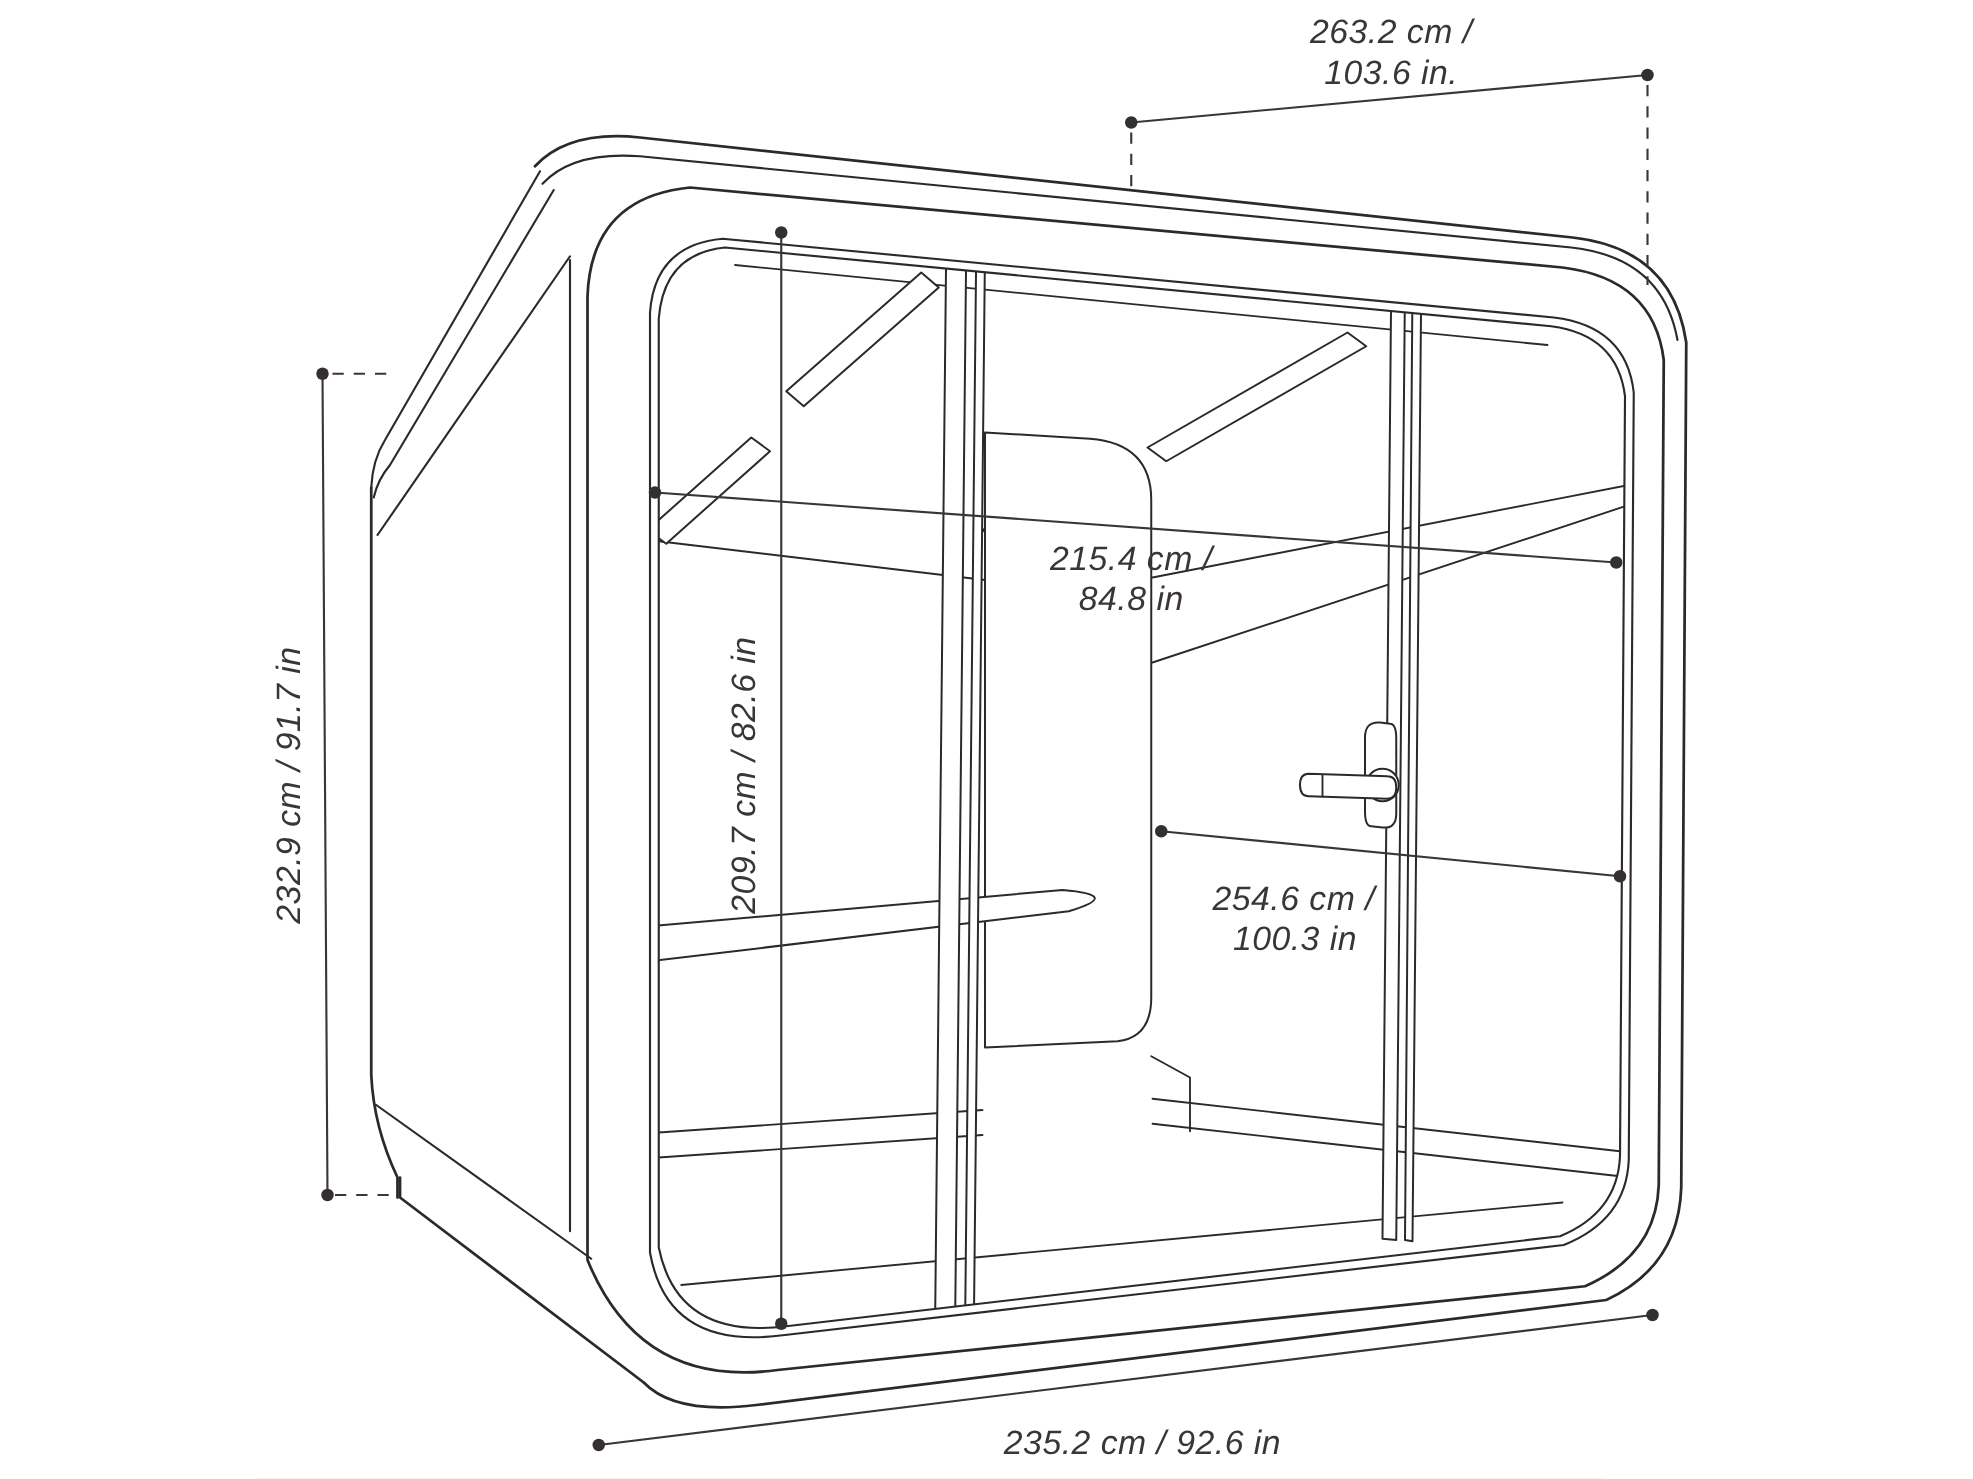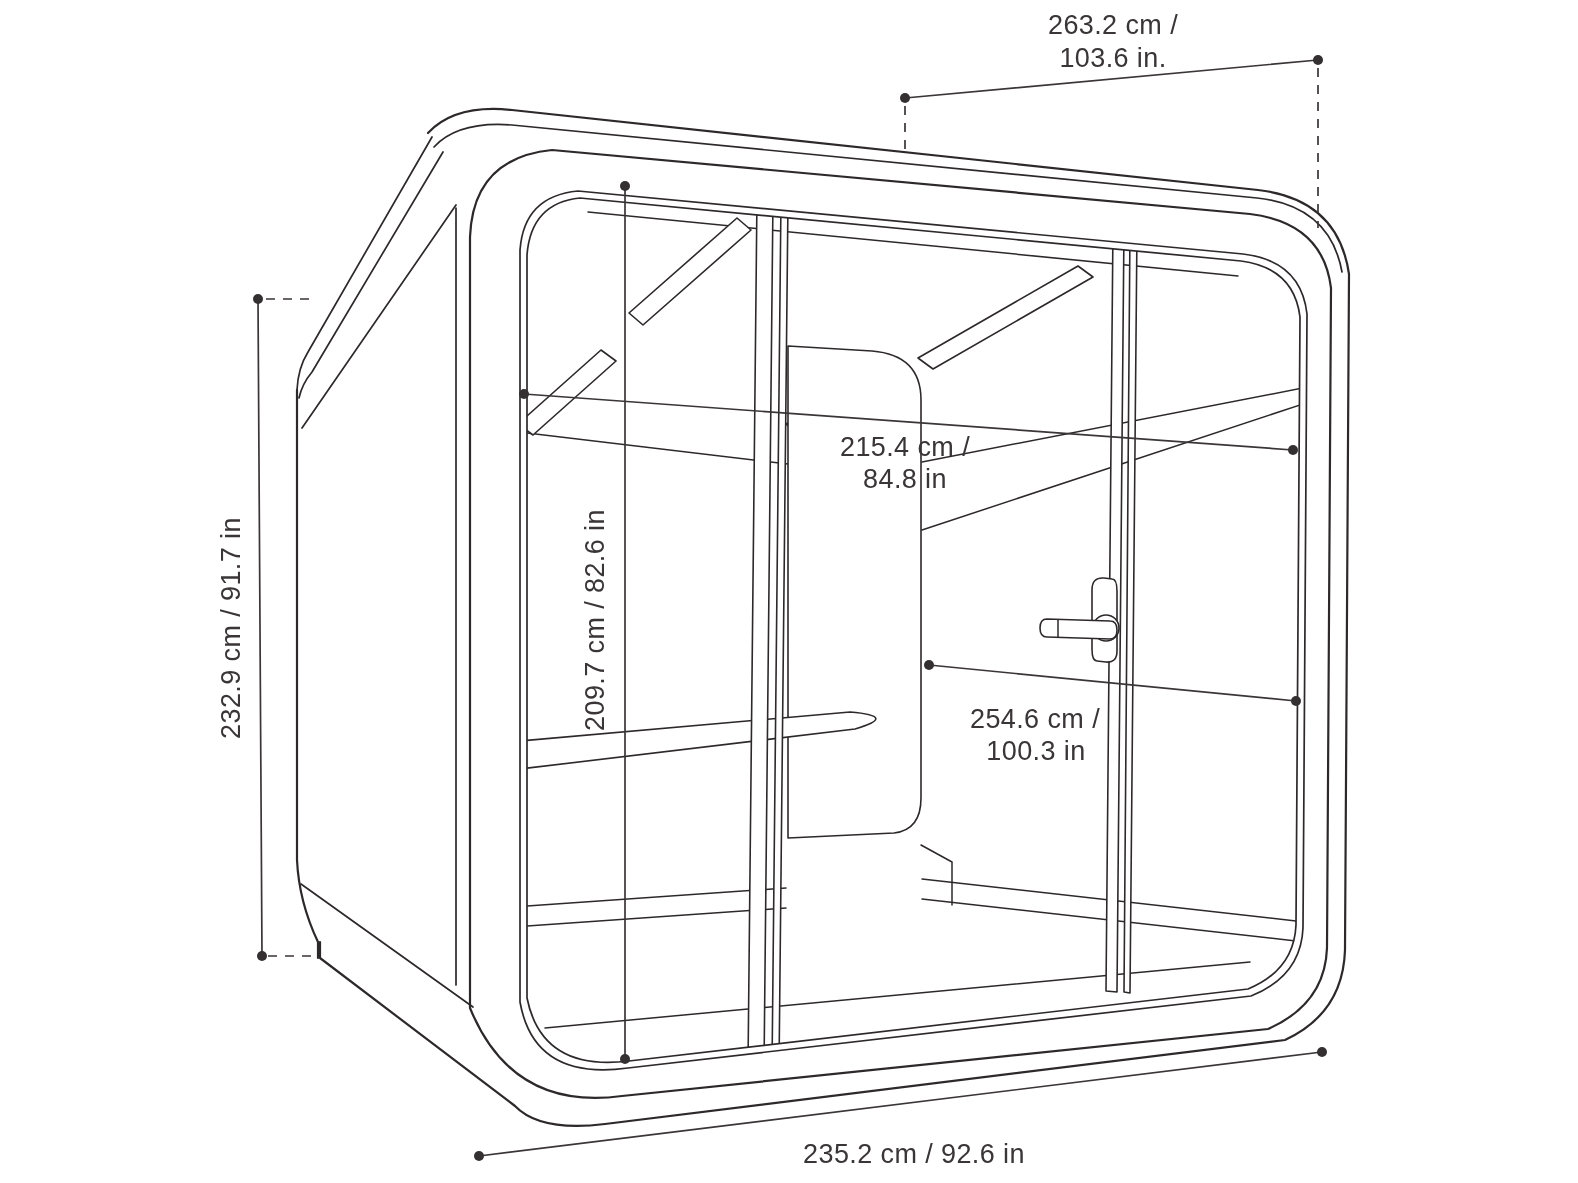--- a/index.html
+++ b/index.html
@@ -6,20 +6,21 @@
     margin: 0;
     padding: 0;
     background: #ffffff;
   }
   .canvas {
     position: relative;
     width: 1284px;
     height: 1183px;
     background: #e5e5e5;
     font-family: "Liberation Sans", sans-serif;
+    font-style: italic;
   }
   svg { display: block; }
   .outline {
     fill: none;
     stroke: #2d292b;
     stroke-width: 2.2;
     stroke-linecap: round;
     stroke-linejoin: round;
   }
   .outline-thin {

